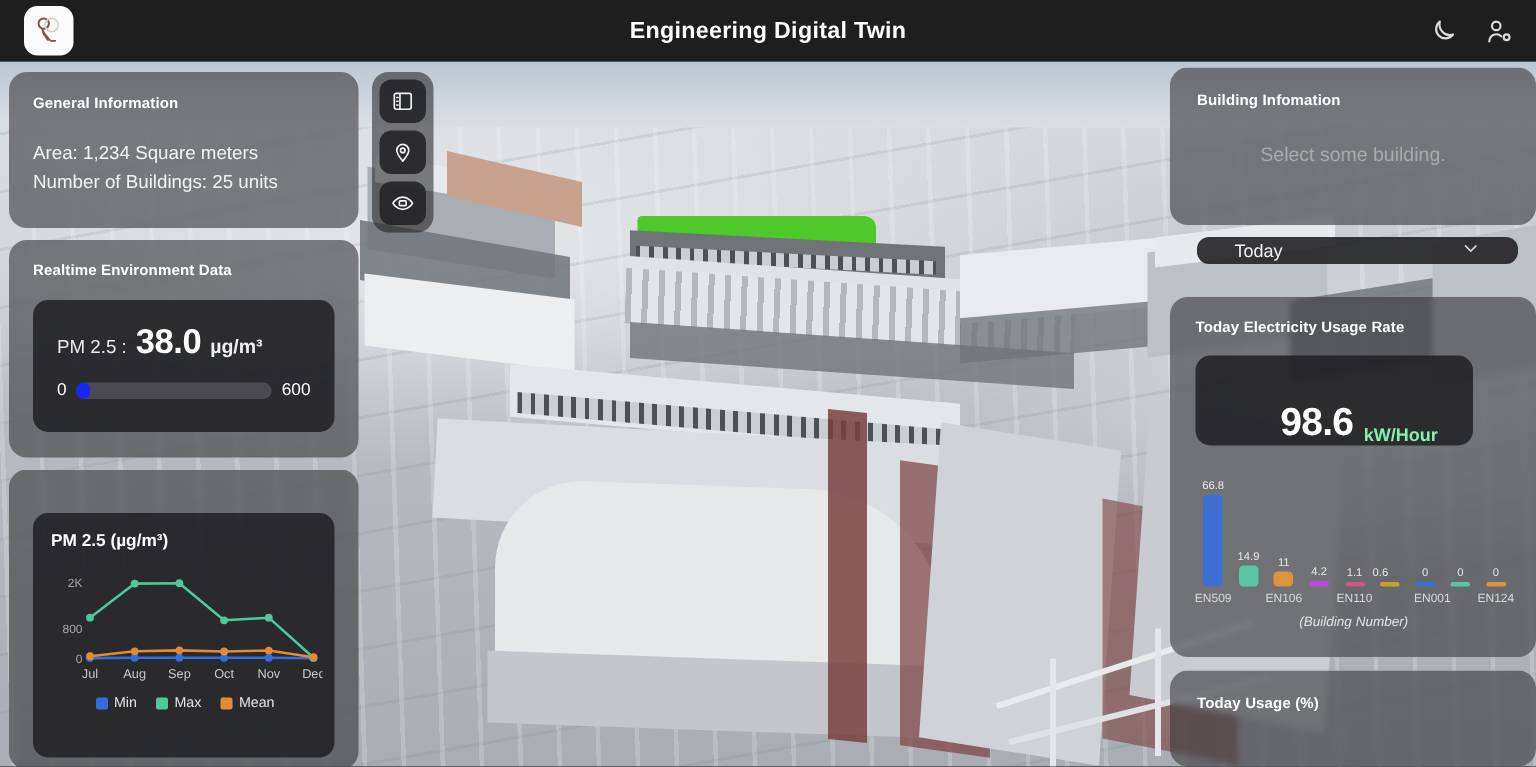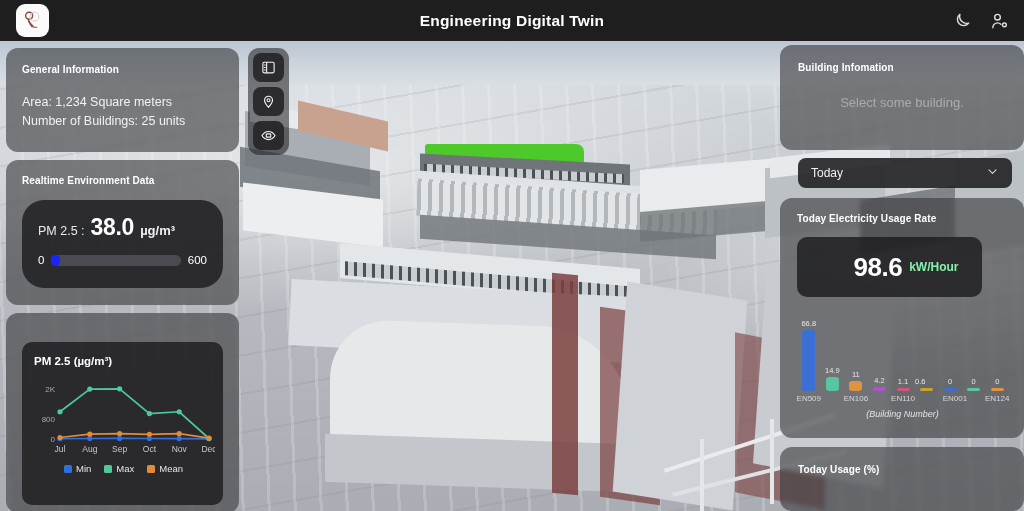--- a/index.html
+++ b/index.html
@@ -99,21 +99,21 @@
   }
   .card {
     background: rgba(32,32,35,.86); border-radius: 10px;
   }
 
   
   #panel-general { left: 6px; top: 48px; width: 233px; height: 104px; padding: 16px 16px 0 16px; }
   .gi-lines { margin-top: 18px; font-size: 12.5px; line-height: 19px; color: #f2f2f2; }
 
   #panel-realtime { left: 6px; top: 160px; width: 233px; height: 145px; padding: 15px 14px 0 16px; }
-  #rt-card { margin-top: 14px; width: 201px; height: 88px; padding: 14px 16px 0 16px; border-radius: 22px; }
+  #rt-card { margin-top: 14px; width: 201px; height: 88px; padding: 14px 16px 0 16px; }
   .pm-row { display: flex; align-items: baseline; gap: 6px; }
   .pm-label { font-size: 12.5px; color: #e9e9e9; }
   .pm-value { font-size: 23px; font-weight: bold; color: #fff; letter-spacing: -.3px; }
   .pm-unit { font-size: 13px; color: #f0f0f0; font-weight: bold; }
   .gauge-row { display: flex; align-items: center; gap: 7px; margin-top: 13px; }
   .gauge-min, .gauge-max { font-size: 11.5px; color: #fff; }
   .gauge-track {
     position: relative; flex: 1; height: 11px; border-radius: 6px; background: #4a4a50;
   }
   .gauge-fill {
@@ -130,27 +130,27 @@
   }
   .legend-item { display: flex; align-items: center; gap: 4px; }
   .legend-swatch { width: 8px; height: 8px; border-radius: 1.5px; display: inline-block; }
 
   
   #panel-building { right: 0px; top: 45px; width: 244px; height: 105px; padding: 17px 18px 0 18px; }
   .building-empty {
     margin-top: 22px; text-align: center; font-size: 13px; color: rgba(225,225,225,.48);
   }
   #period-select {
-    position: absolute; right: 12px; top: 158px; width: 214px; height: 30px; z-index: 27;
+    position: absolute; right: 12px; top: 158px; width: 214px; height: 18px; z-index: 27;
     background: rgba(34,34,37,.9); border-radius: 8px;
     display: flex; align-items: center; justify-content: space-between;
-    padding: 0 13px; font-size: 12px; color: #f0f0f0; cursor: pointer; margin-left: 31px;
+    padding: 0 25px; font-size: 12px; color: #f0f0f0; cursor: pointer; margin-left: 31px;
   }
   #panel-elec { right: 0px; top: 198px; width: 244px; height: 240px; padding: 15px 16px 0 17px; }
-  #elec-card { margin-top: 13px; width: 185px; height: 60px; display:flex; align-items:center; justify-content:center; gap:7px;padding-left:33px; }
+  #elec-card { margin-top: 13px; width: 185px; height: 60px; display:flex; align-items:flex-end; justify-content:center; gap:7px;padding-left:33px; }
   .elec-value { font-size: 26px; font-weight: bold; color: #fff; letter-spacing: -.5px; }
   .elec-unit { font-size: 12px; font-weight: bold; color: #86efac; }
   .barchart { position: relative; margin-top: 16px; width: 212px; height: 78px; }
   .bar { position: absolute; bottom: 0; border-radius: 3px; }
   .bar-label { position: absolute; font-size: 7.5px; color: #e6e6e6; white-space: nowrap; }
   .bar-xlabels {
     position: relative; width: 212px; height: 12px; margin-top: 3px;
   }
   .bar-xlabel { position: absolute; font-size: 8px; color: #d8d8d8; white-space: nowrap; }
   .axis-caption { text-align: center; font-size: 9px; font-style: italic; color: #e2e2e2; margin-top: 3px; }

